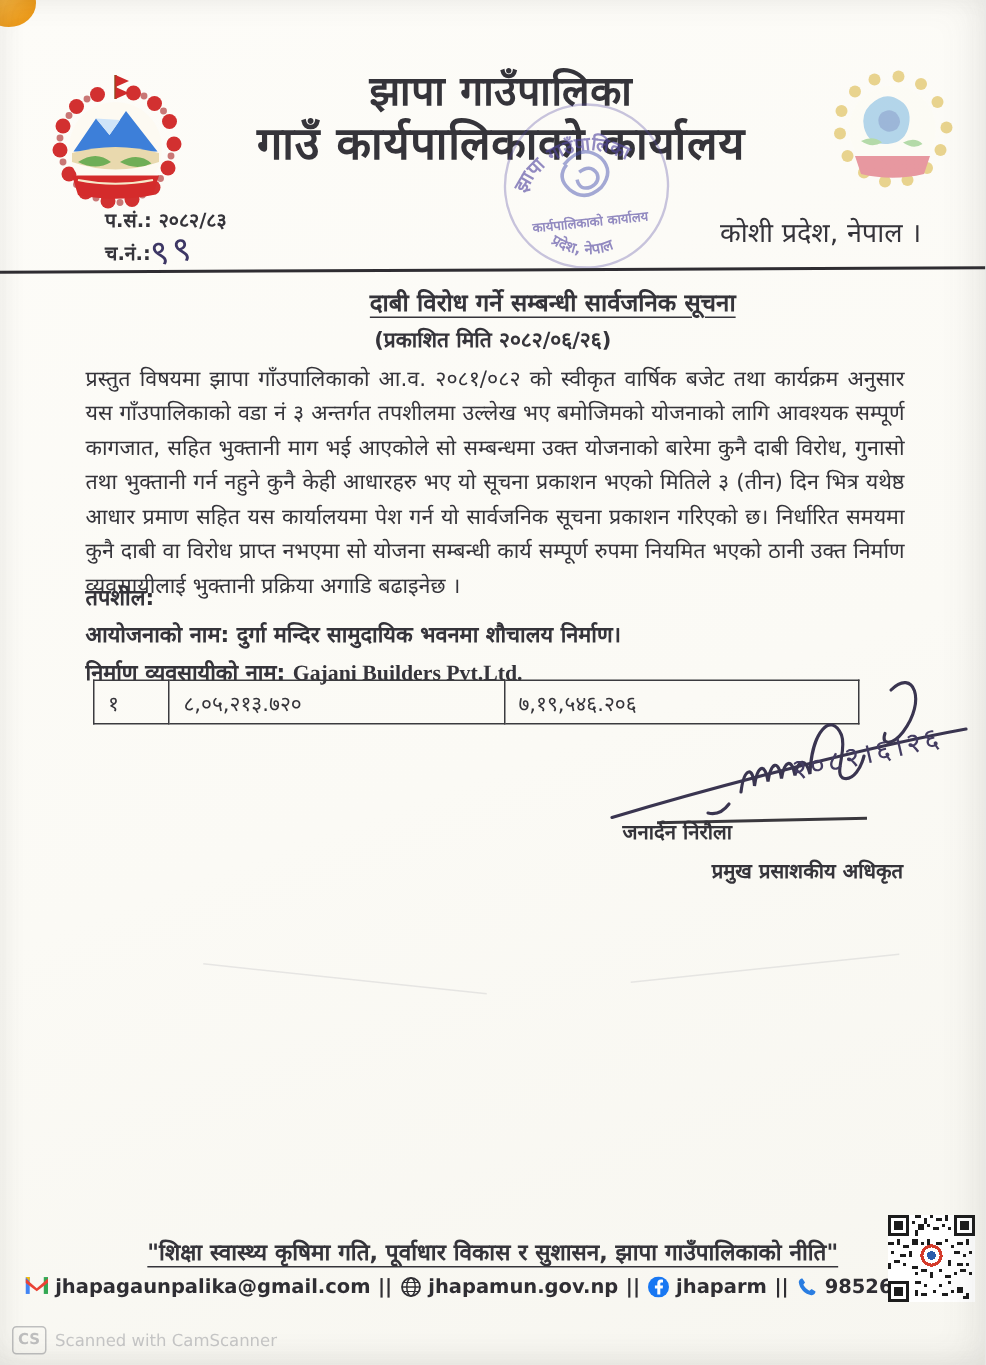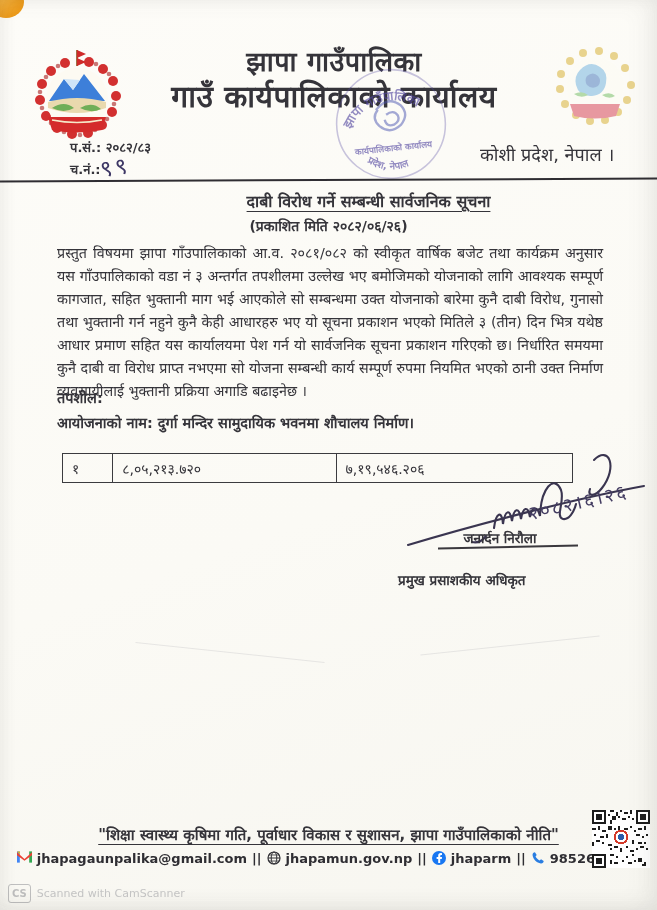--- a/index.html
+++ b/index.html
@@ -36,22 +36,22 @@
   .detail-line2{left:57px;top:437px;font-size:14.5px;font-weight:700;}
   .latin{font-family:"Liberation Serif",serif;}
   table.notice{left:62px;top:453px;width:511px;border-collapse:collapse;table-layout:fixed;
     font-size:14px;position:absolute;}
   table.notice th,table.notice td{border:1.6px solid #3b3b3f;padding:3px 9px;text-align:left;height:22px;}
   table.notice th{font-weight:700;}
   .col-sn{width:50px;}.col-cost{width:222px;}.col-eval{width:235px;}
   .sig-svg{left:398px;top:448px;width:252px;height:106px;}
   .hand-date{left:527px;top:489px;font-size:19px;transform:rotate(-13deg);letter-spacing:2px;color:#443d62;}
   .sig-line{left:438px;top:546px;width:140px;height:2px;background:#3a383d;transform:rotate(-1.2deg);}
-  .sig-name{left:415px;top:529px;width:170px;font-size:13.5px;font-weight:600;text-align:center;}
-  .sig-title{left:398px;top:571px;width:204px;font-size:13.5px;font-weight:600;text-align:left;}
+  .sig-name{left:415px;top:545px;width:170px;font-size:13.5px;font-weight:600;text-align:left;}
+  .sig-title{left:398px;top:571px;width:204px;font-size:13.5px;font-weight:600;text-align:right;}
   .crease{height:1px;background:rgba(110,110,125,.14);}
   .footer-slogan{left:0;top:824px;width:657px;font-size:15px;font-weight:700;
     text-decoration:underline;text-underline-offset:4px;}
   .footer-contact{left:0;top:851px;width:657px;display:flex;justify-content:center;
     gap:5px;font-size:13px;font-weight:600;color:#2f2e33;}
   .footer-contact svg{display:block;}
   .qr{left:592px;top:810px;width:58px;height:58px;}
   .watermark{left:8px;top:884px;display:flex;align-items:center;gap:6px;color:#c6c6c6;}
   .wm-badge{border:1.4px solid #bfbfbf;border-radius:3px;font-size:10px;font-weight:700;
     padding:3px 3px;color:#bfbfbf;font-family:"DejaVu Sans",sans-serif;}
@@ -169,20 +169,24 @@
 
   <div class="abs notice-title center-text">दाबी विरोध गर्ने सम्बन्धी सार्वजनिक सूचना</div>
   <div class="abs published center-text">(प्रकाशित मिति २०८२/०६/२६)</div>
 
   <div class="abs body-para">प्रस्तुत विषयमा झापा गाँउपालिकाको आ.व. २०८१/०८२ को स्वीकृत वार्षिक बजेट तथा कार्यक्रम अनुसार यस गाँउपालिकाको वडा नं ३ अन्तर्गत तपशीलमा उल्लेख भए बमोजिमको योजनाको लागि आवश्यक सम्पूर्ण कागजात, सहित भुक्तानी माग भई आएकोले सो सम्बन्धमा उक्त योजनाको बारेमा कुनै दाबी विरोध, गुनासो तथा भुक्तानी गर्न नहुने कुनै केही आधारहरु भए यो सूचना प्रकाशन भएको मितिले ३ (तीन) दिन भित्र यथेष्ठ आधार प्रमाण सहित यस कार्यालयमा पेश गर्न यो सार्वजनिक सूचना प्रकाशन गरिएको छ। निर्धारित समयमा कुनै दाबी वा विरोध प्राप्त नभएमा सो योजना सम्बन्धी कार्य सम्पूर्ण रुपमा नियमित भएको ठानी उक्त निर्माण व्यवसायीलाई भुक्तानी प्रक्रिया अगाडि बढाइनेछ ।</div>
 
   <div class="abs tapasil">तपशील:</div>
   <div class="abs detail-line">
     <span>आयोजनाको नाम:</span>
     <span>दुर्गा मन्दिर सामुदायिक भवनमा शौचालय निर्माण।</span>
+  </div>
+  <div class="abs detail-line2">
+    <span>निर्माण व्यवसायीको नाम:</span>
+    <span class="latin">Gajani Builders Pvt.Ltd.</span>
   </div>
 
   <table class="notice">
     <colgroup>
         <col class="col-sn">
         <col class="col-cost">
         <col class="col-eval">
       </colgroup>
     <tbody>
     <tr>

